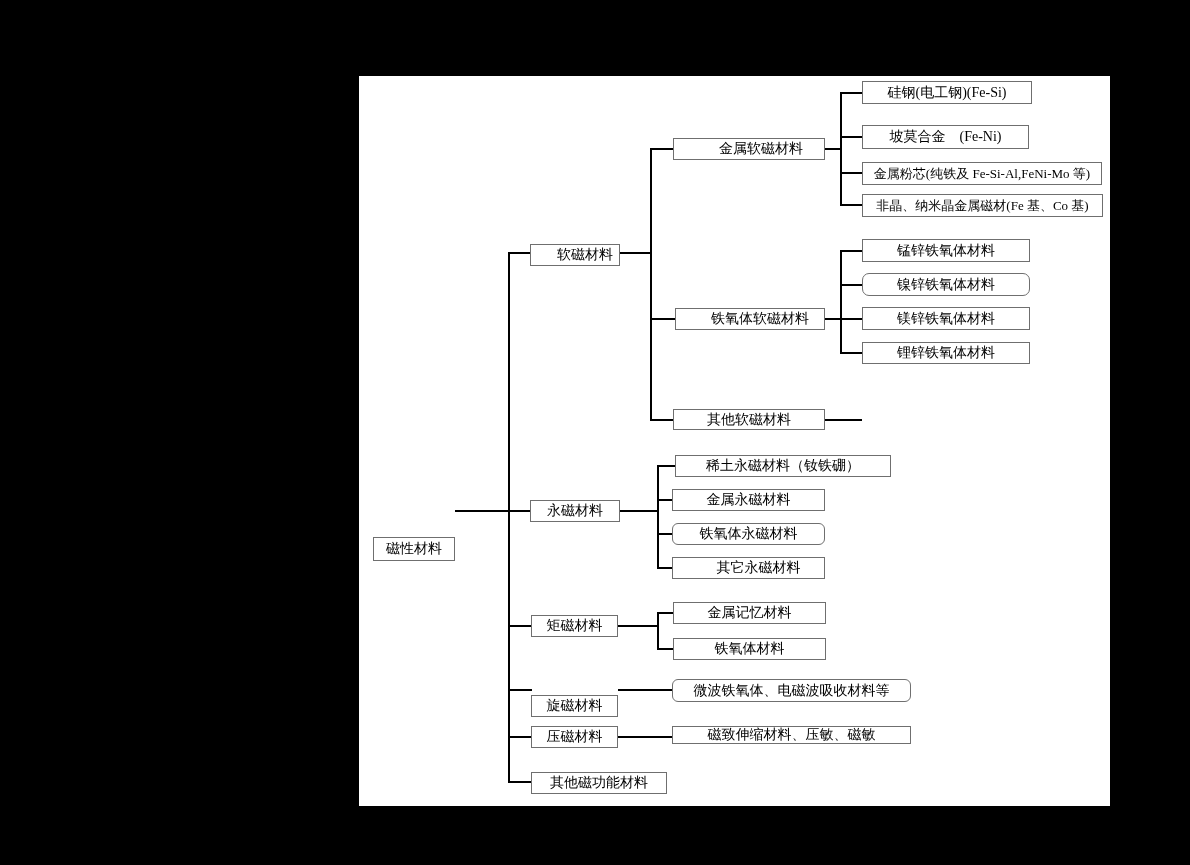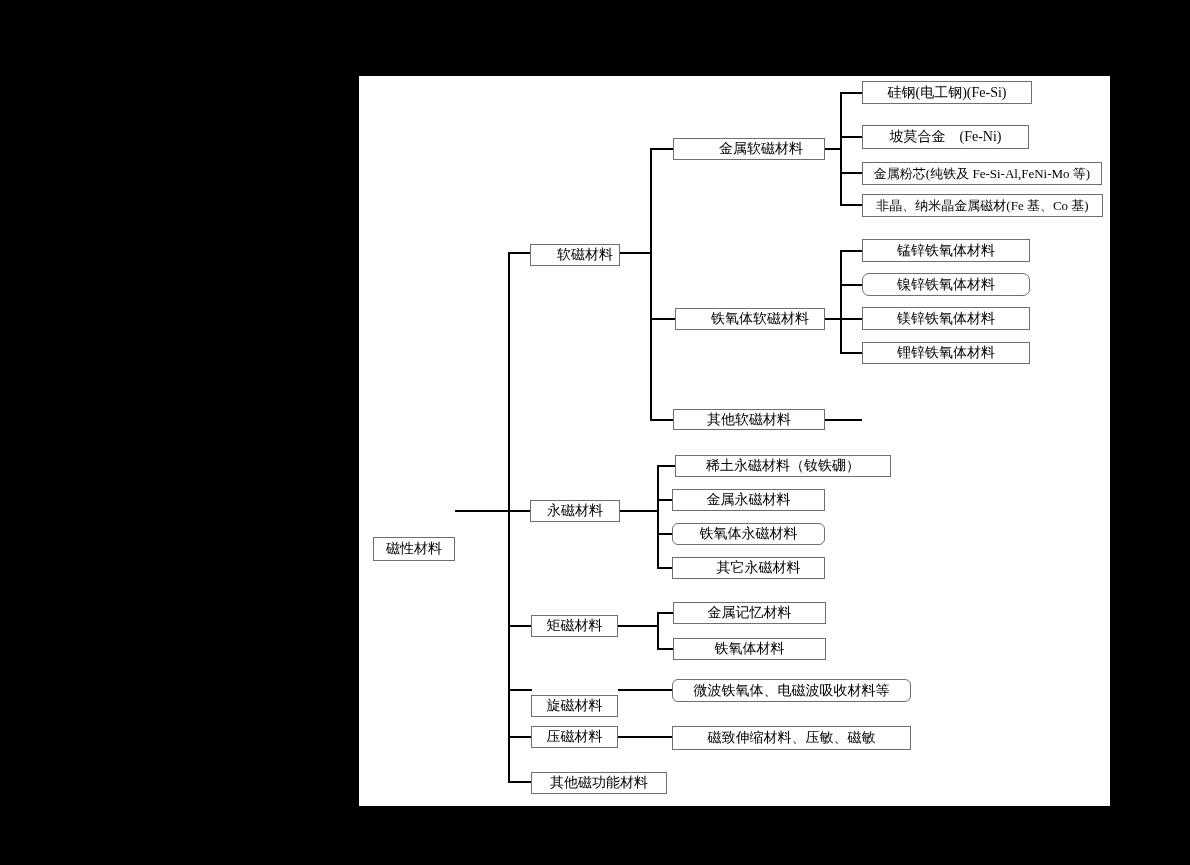--- a/index.html
+++ b/index.html
@@ -101,15 +101,15 @@
   <div class="box" style="left:316px;top:379px;width:216px;height:22px;">稀土永磁材料（钕铁硼）</div>
   <div class="box" style="left:313px;top:413px;width:153px;height:22px;">金属永磁材料</div>
   <div class="box" style="left:313px;top:447px;width:153px;height:22px;border-radius:6px;">铁氧体永磁材料</div>
   <div class="box" style="left:313px;top:481px;width:153px;height:22px;padding-left:20px;">其它永磁材料</div>
 
   <div class="box" style="left:314px;top:526px;width:153px;height:22px;">金属记忆材料</div>
   <div class="box" style="left:314px;top:562px;width:153px;height:22px;">铁氧体材料</div>
 
   <div class="box" style="left:313px;top:603px;width:239px;height:23px;border-radius:6px;">微波铁氧体、电磁波吸收材料等</div>
 
-  <div class="box" style="left:313px;top:650px;width:239px;height:24px;">磁致伸缩材料、压敏、磁敏</div>
+  <div class="box" style="left:313px;top:650px;width:239px;height:18px;">磁致伸缩材料、压敏、磁敏</div>
 
 </div>
 
 </body></html>

